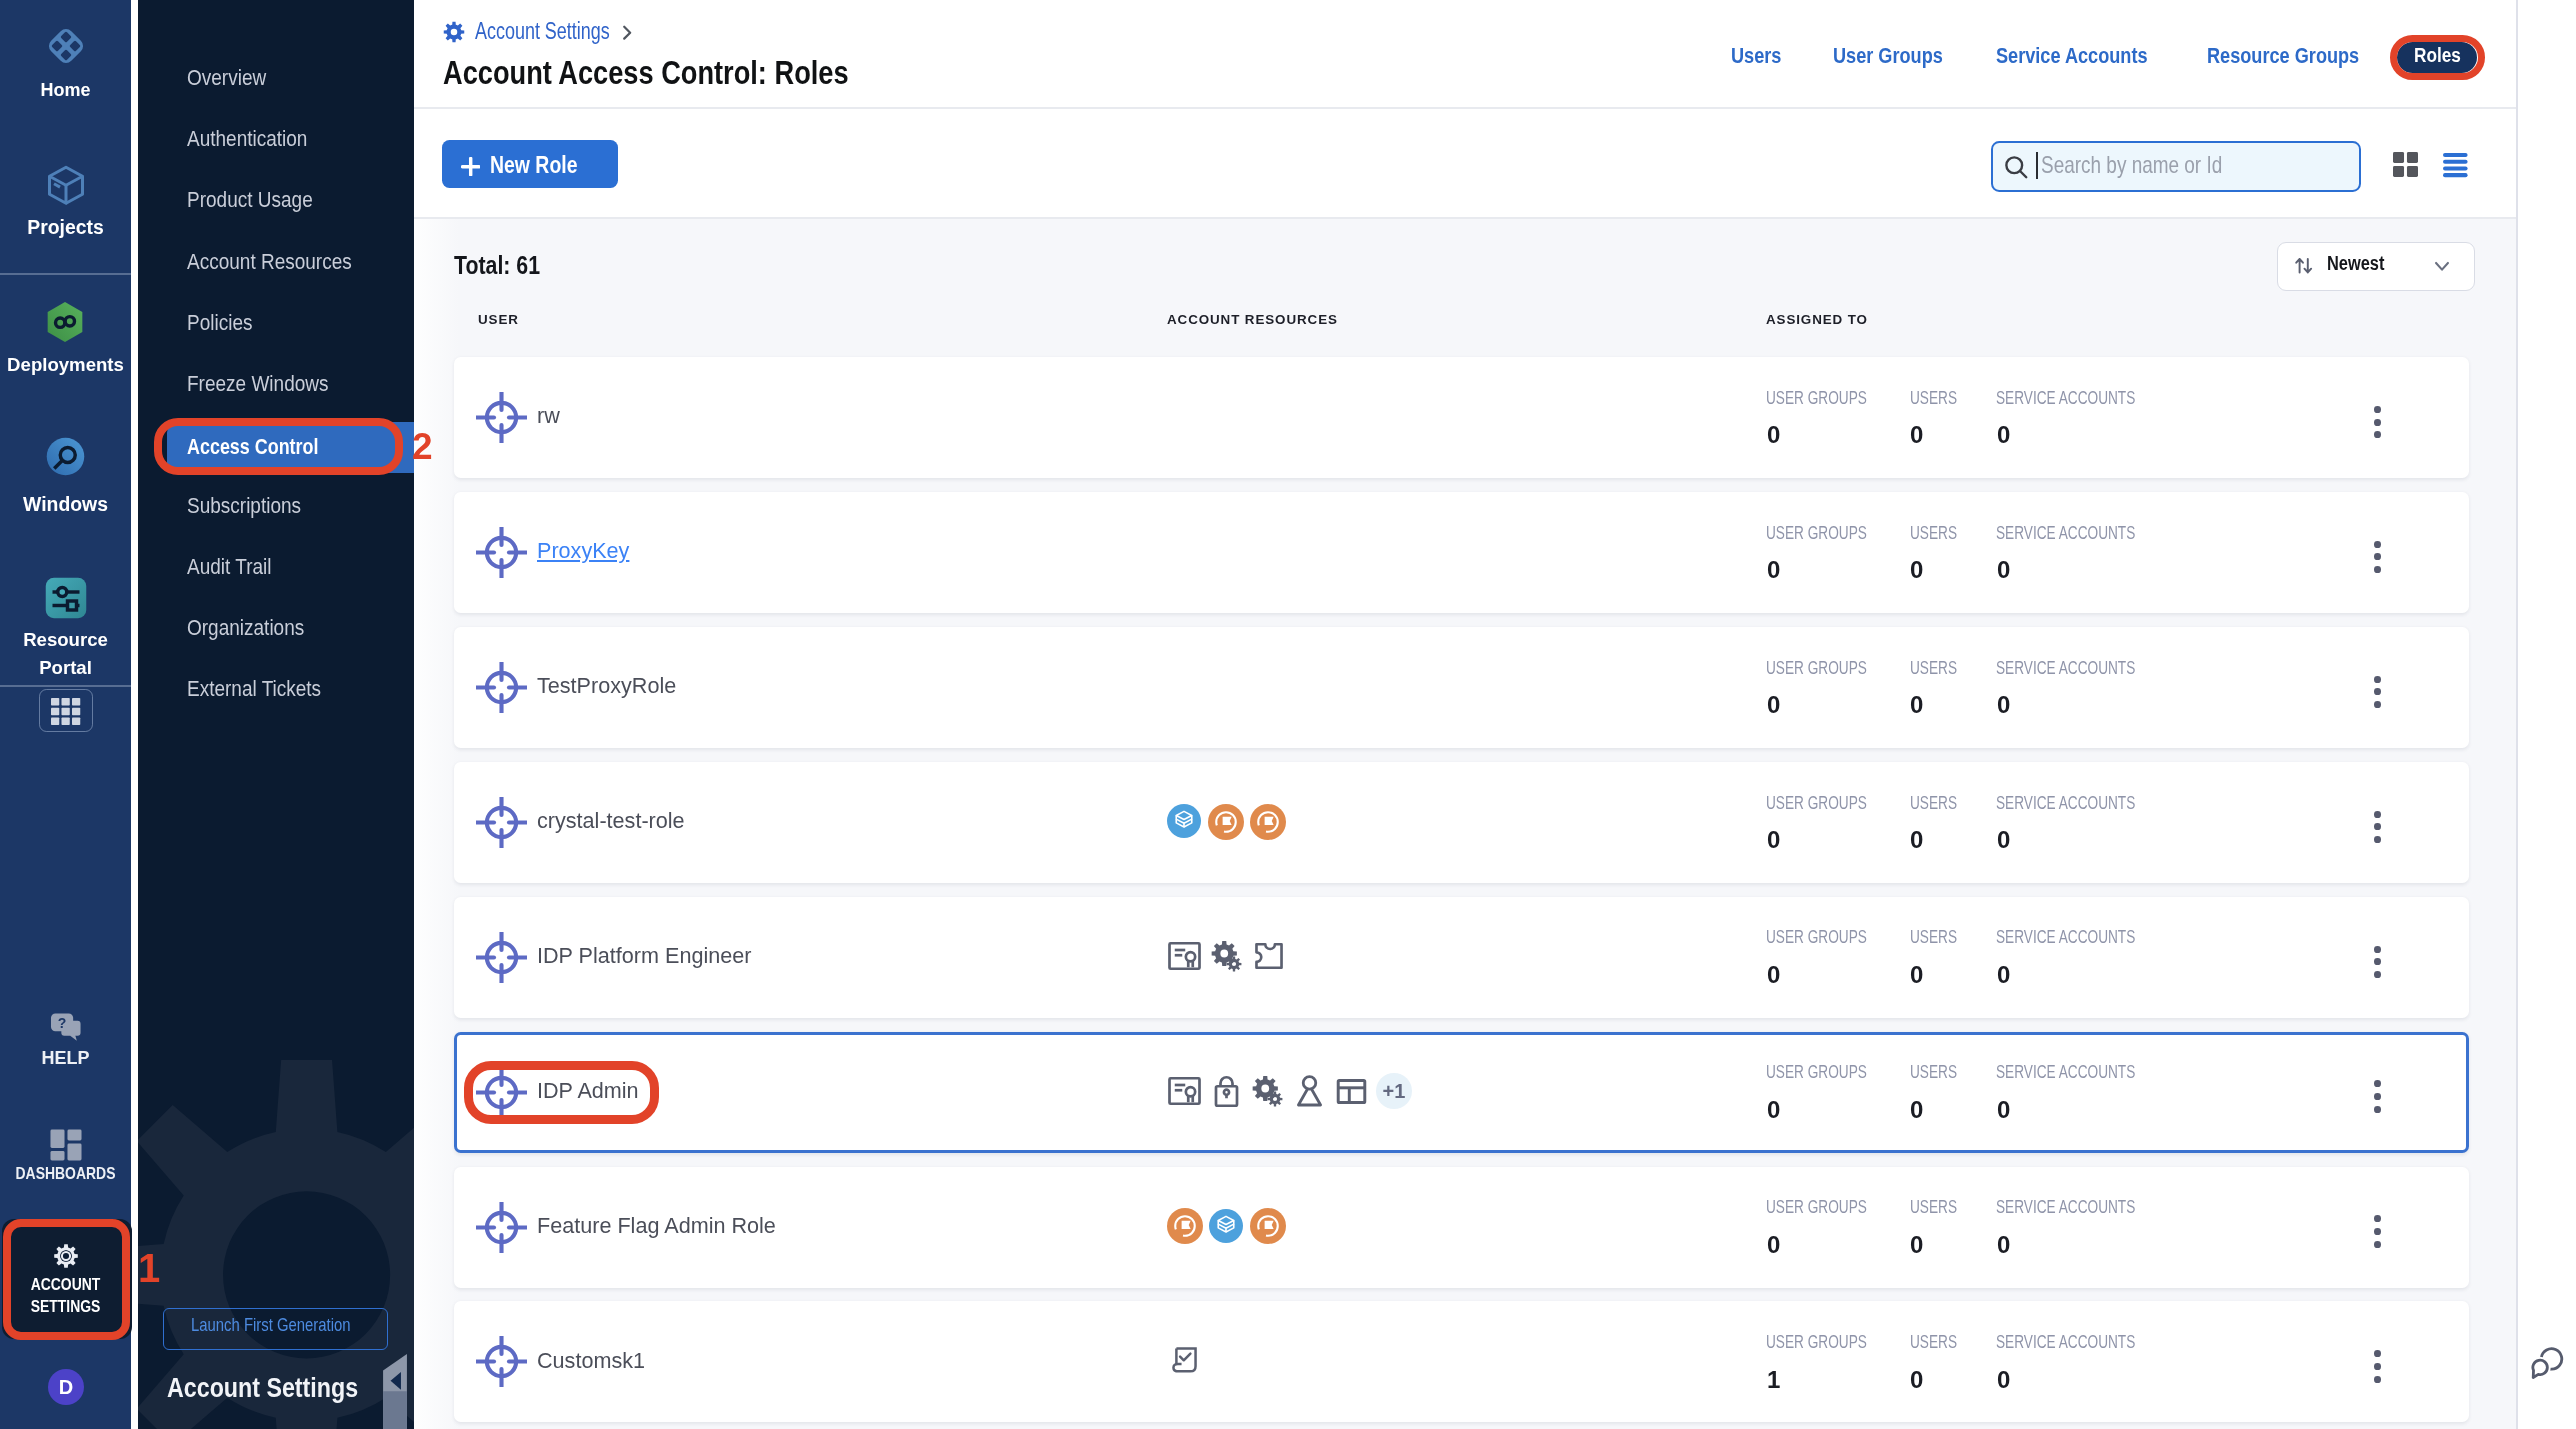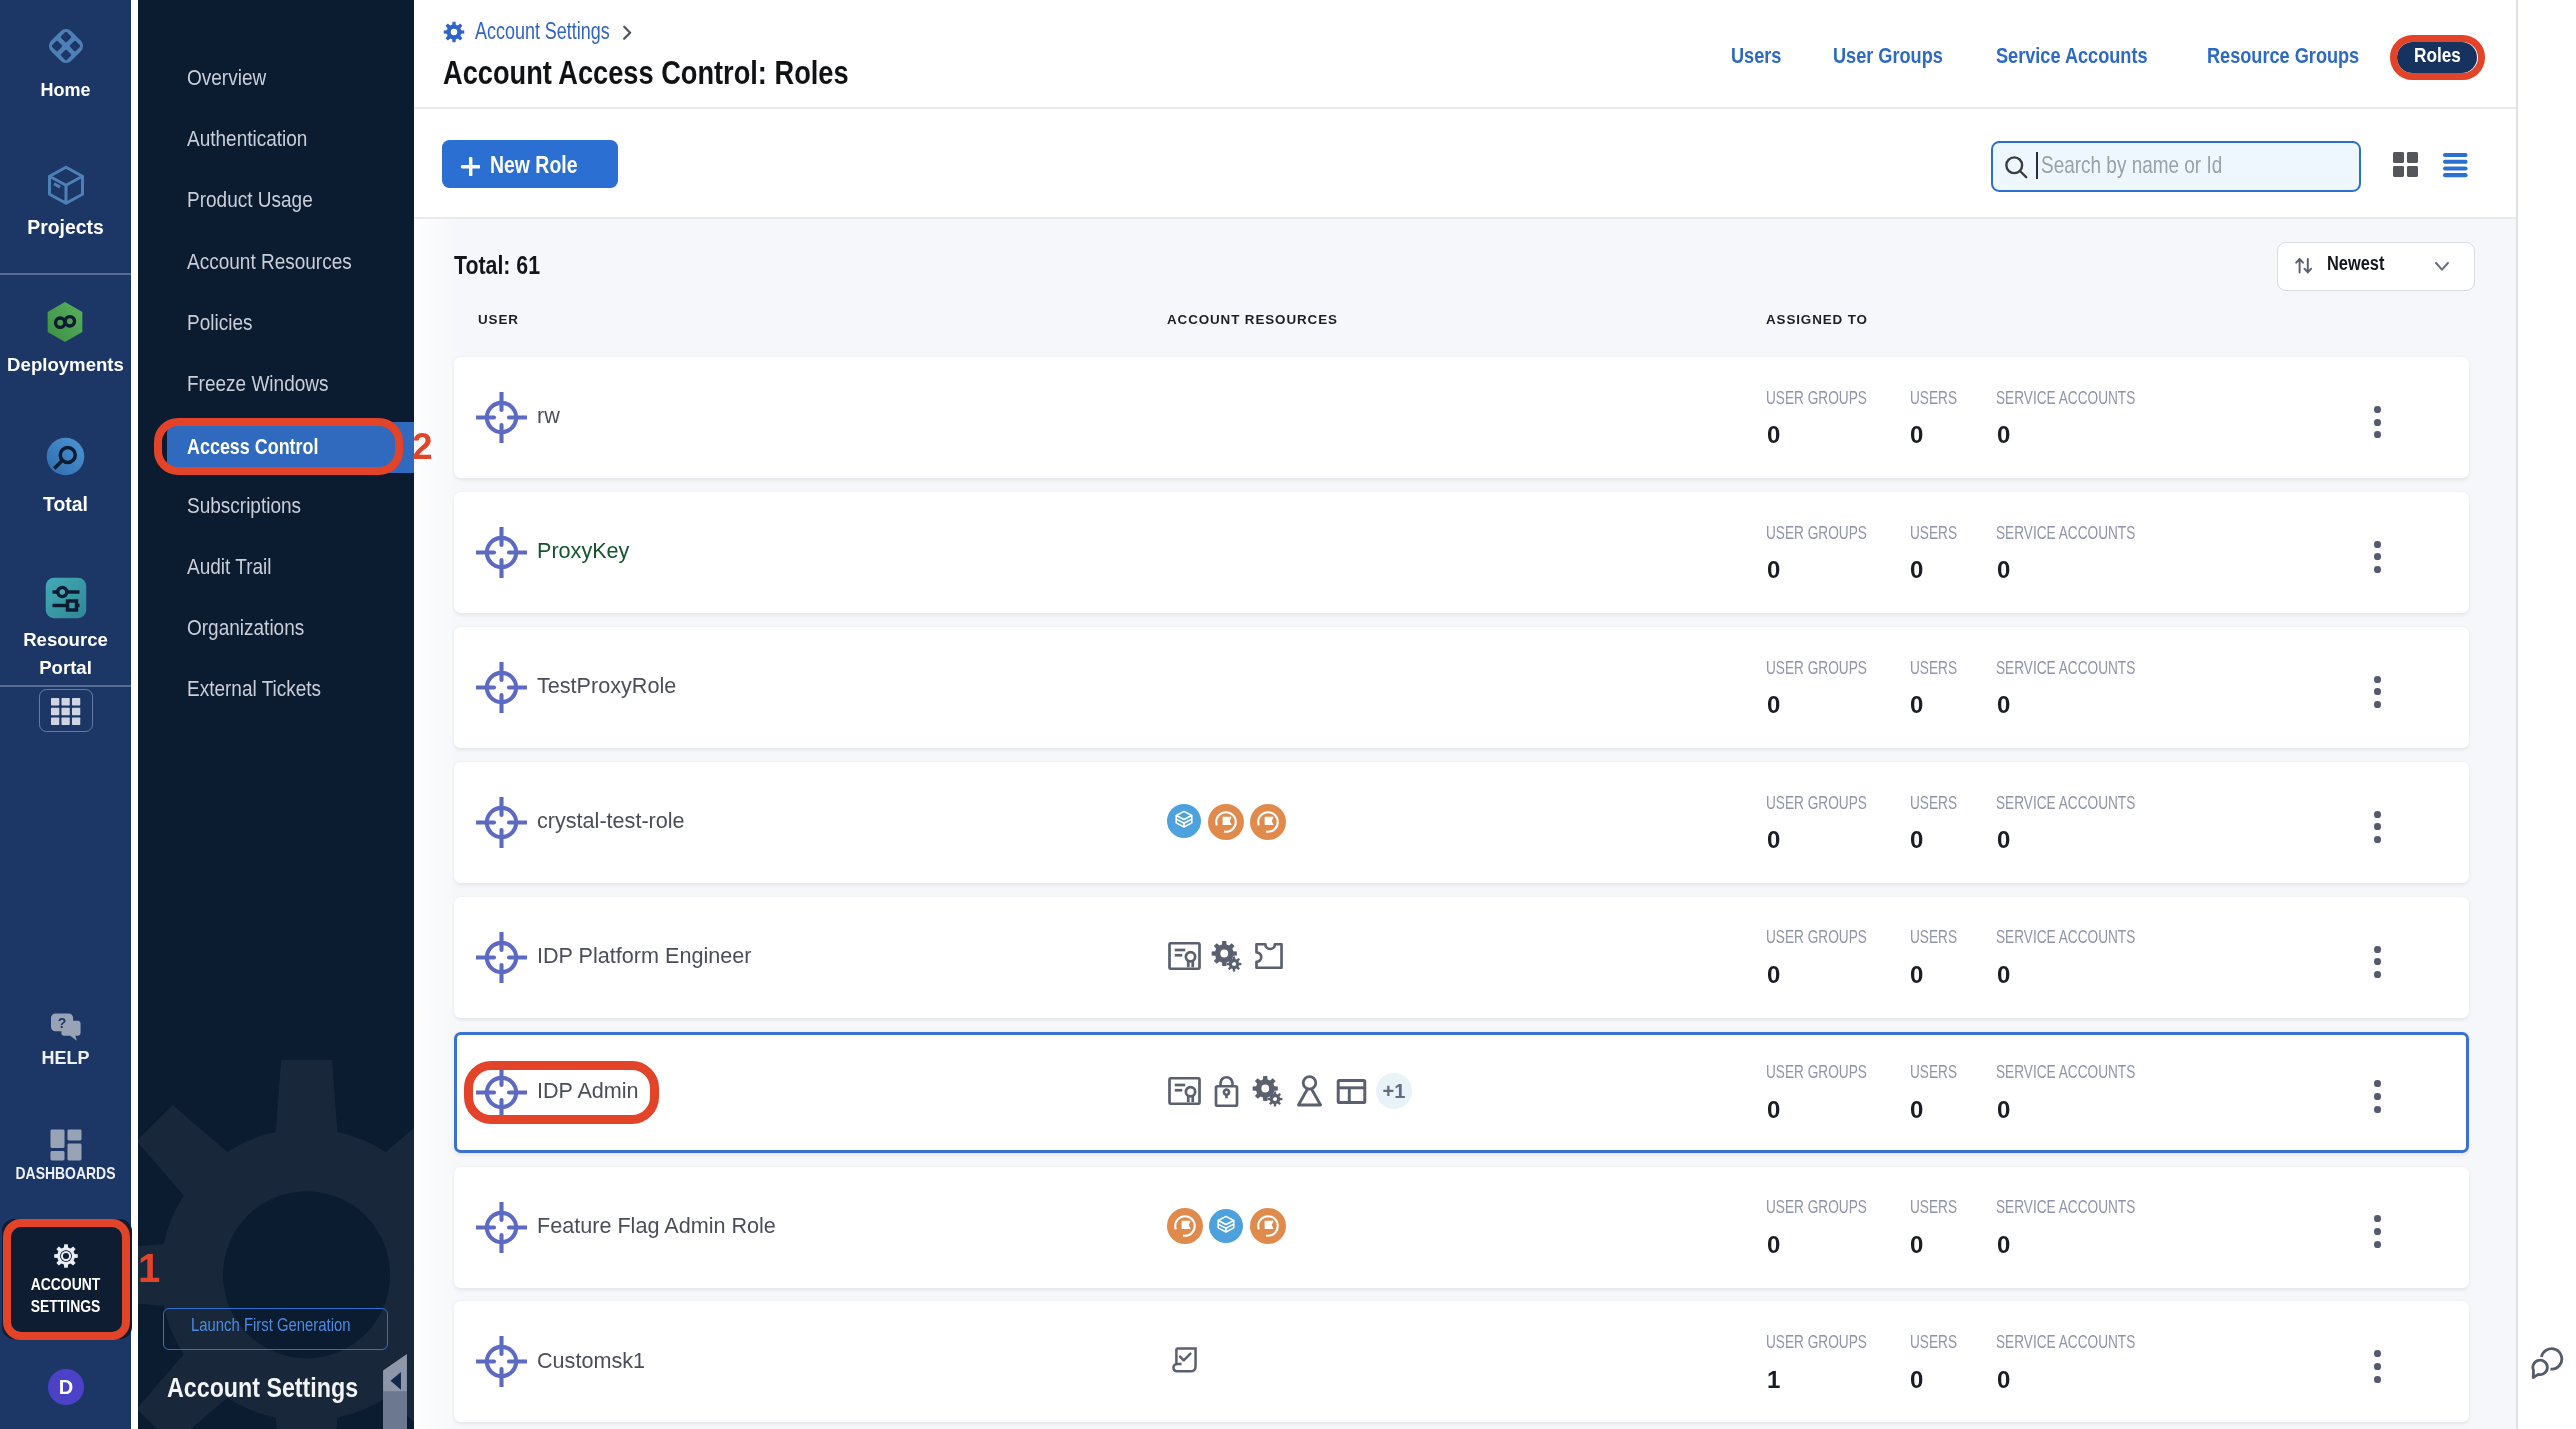--- a/index.html
+++ b/index.html
@@ -120,21 +120,21 @@
 <div class="card" style="top:492px;"></div>
 <svg class="abs" style="left:476px;top:527px" width="51" height="51" viewBox="-34 -34 68 68">
 <g stroke="#5d6ac4" stroke-width="5.5" fill="none" stroke-linecap="round">
 <circle r="19.5"></circle>
 <line x1="0" y1="-33" x2="0" y2="-10"></line>
       <line x1="0" y1="10" x2="0" y2="33"></line>
 <line x1="-33" y1="0" x2="-10" y2="0"></line>
       <line x1="10" y1="0" x2="33" y2="0"></line>
 </g>
   </svg>
-<div class="abs t" style="left:537px;top:540px;font-size:21.6px;color:#14532d;">ProxyKey</div>
+<div class="abs t" style="left:537px;top:540px;font-size:21.6px;color:#3b82f6;text-decoration:underline;">ProxyKey</div>
 <div class="abs t" style="left:1766px;top:525px;font-size:17.5px;color:#8f94a9;transform:scaleX(0.78);transform-origin:left top;">USER GROUPS</div>
 <div class="abs t" style="left:1767px;top:558px;font-size:24px;color:#1b1d24;font-weight:bold;">0</div>
 <div class="abs t" style="left:1910px;top:525px;font-size:17.5px;color:#8f94a9;transform:scaleX(0.78);transform-origin:left top;">USERS</div>
 <div class="abs t" style="left:1910px;top:558px;font-size:24px;color:#1b1d24;font-weight:bold;">0</div>
 <div class="abs t" style="left:1996px;top:525px;font-size:17.5px;color:#8f94a9;transform:scaleX(0.78);transform-origin:left top;">SERVICE ACCOUNTS</div>
 <div class="abs t" style="left:1997px;top:558px;font-size:24px;color:#1b1d24;font-weight:bold;">0</div>
 <div class="abs" style="left:2374px;top:541px;width:6.7px;height:6.7px;border-radius:50%;background:#565a6e"></div>
 <div class="abs" style="left:2374px;top:553px;width:6.7px;height:6.7px;border-radius:50%;background:#565a6e"></div>
 <div class="abs" style="left:2374px;top:566px;width:6.7px;height:6.7px;border-radius:50%;background:#565a6e"></div>
 <div class="card" style="top:627px;"></div>
@@ -438,21 +438,21 @@
         <stop offset="0" stop-color="#2e6bae"></stop>
         <stop offset="1" stop-color="#4c97d4"></stop>
       </linearGradient>
     </defs>
 <circle r="25" fill="url(#blu)"></circle>
 <g fill="none" stroke="#0b1b30" stroke-width="4.6">
       <circle cx="3" cy="-2" r="10"></circle>
       <line x1="-4" y1="5" x2="-15" y2="16"></line>
     </g>
   </svg>
-<div class="railtxt" style="top:495px;font-size:19.4px">Total</div>
+<div class="railtxt" style="top:495px;font-size:19.4px">Windows</div>
 
 <svg class="abs" style="left:45px;top:577px" width="42" height="42" viewBox="-28 -28 56 56">
 <defs>
       <linearGradient id="teal" x1="0" y1="0" x2="1" y2="1">
         <stop offset="0" stop-color="#45aab8"></stop>
         <stop offset="1" stop-color="#2f8793"></stop>
       </linearGradient>
     </defs>
 <rect x="-27" y="-27" width="54" height="54" rx="11" fill="url(#teal)"></rect>
 <g fill="none" stroke="#0b1b30" stroke-width="4.6">

